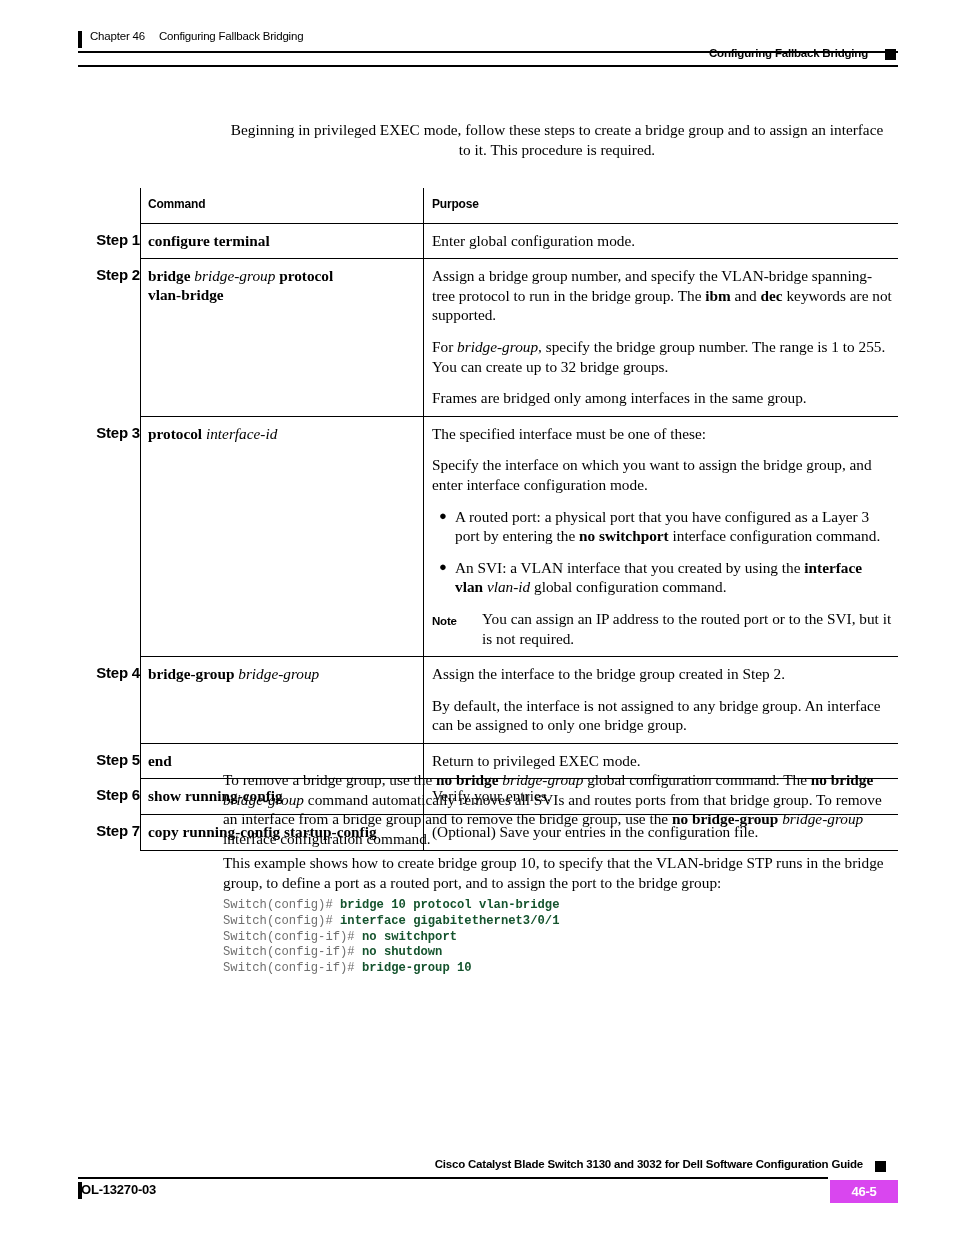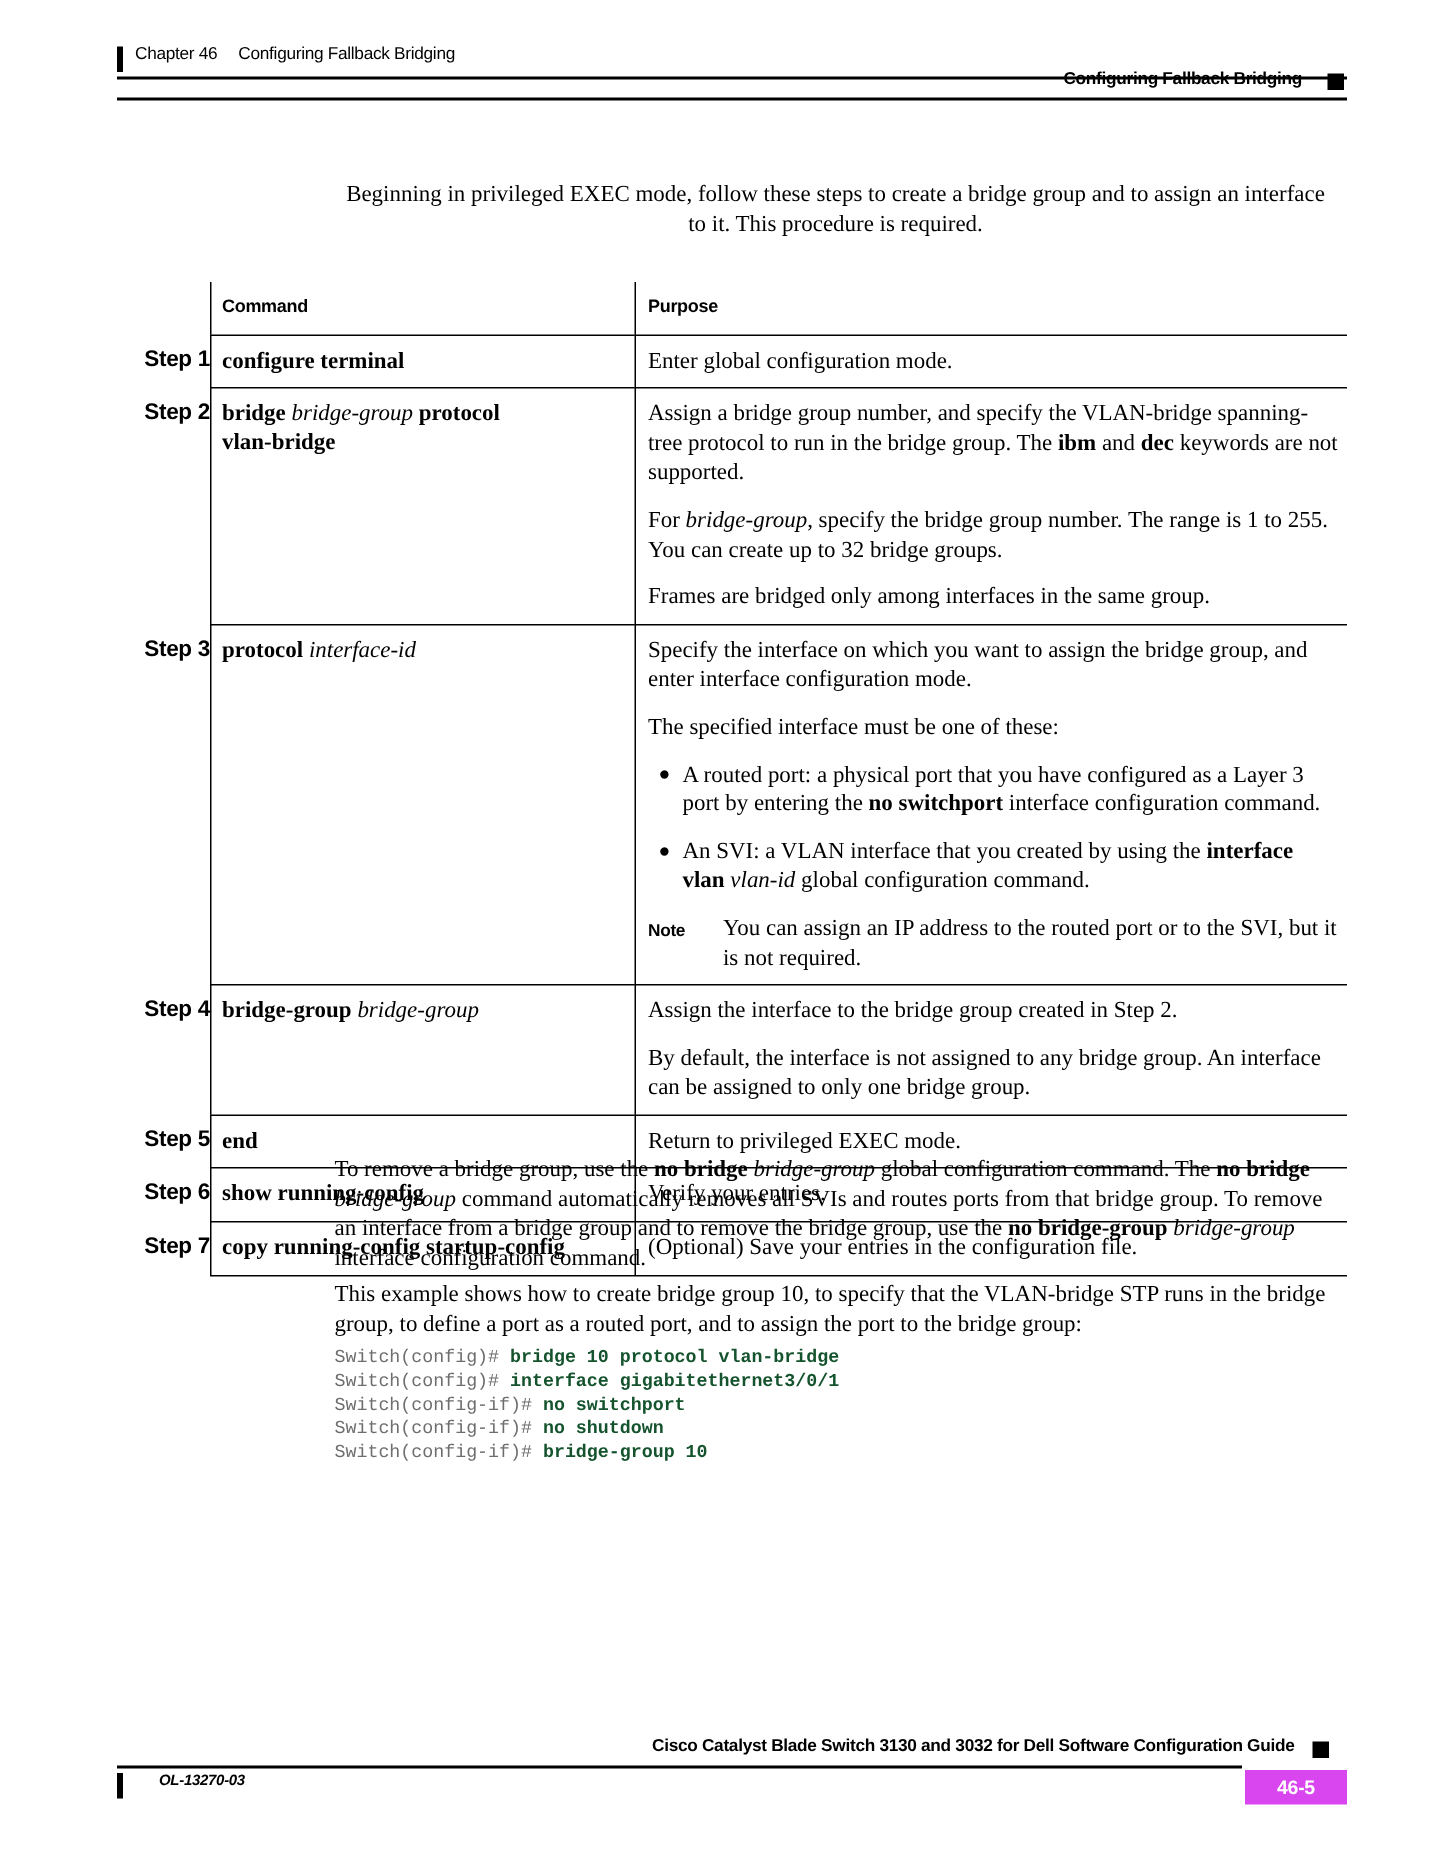--- a/index.html
+++ b/index.html
@@ -259,28 +259,27 @@
   .ftr-left-bar {
     position: absolute;
     left: 0;
     top: 24px;
     width: 4px;
     height: 17px;
     background: #000;
   }
   .ftr-docnum {
     position: absolute;
-    left: 28px;
+    left: 3px;
     top: 24px;
     font-family: "Liberation Sans", sans-serif;
     font-weight: bold;
-    font-size: 10px;
+    font-size: 13px;
     letter-spacing: -0.2px;
     white-space: nowrap;
-    font-style: italic;
   }
   .ftr-pagebox {
     position: absolute;
     right: 0px;
     top: 22px;
     width: 68px;
     height: 23px;
     background: #d946ef;
     color: #fff;
     font-family: "Liberation Sans", sans-serif;
@@ -334,22 +333,22 @@
       <p>Assign a bridge group number, and specify the VLAN-bridge spanning-tree protocol to run in the bridge group. The <b>ibm</b> and <b>dec</b> keywords are not supported.</p>
       <p>For <i>bridge-group</i>, specify the bridge group number. The range is 1 to 255. You can create up to 32 bridge groups.</p>
       <p>Frames are bridged only among interfaces in the same group.</p>
     </div>
   </div>
 
   <div class="tbl-row">
     <div class="cell-step">Step 3</div>
     <div class="cell-cmd topline"><b>protocol</b> <i>interface-id</i></div>
     <div class="cell-purpose topline">
+      <p>The specified interface must be one of these:</p>
       <p>Specify the interface on which you want to assign the bridge group, and enter interface configuration mode.</p>
-      <p>The specified interface must be one of these:</p>
       <ul class="bullet-list">
         <li><span class="bul">●</span>A routed port: a physical port that you have configured as a Layer 3 port by entering the <b>no switchport</b> interface configuration command.</li>
         <li><span class="bul">●</span>An SVI: a VLAN interface that you created by using the <b>interface vlan</b> <i>vlan-id</i> global configuration command.</li>
       </ul>
       <div class="note-block">
         <div class="note-label">Note</div>
         <div class="note-text">You can assign an IP address to the routed port or to the SVI, but it is not required.</div>
       </div>
     </div>
   </div>

